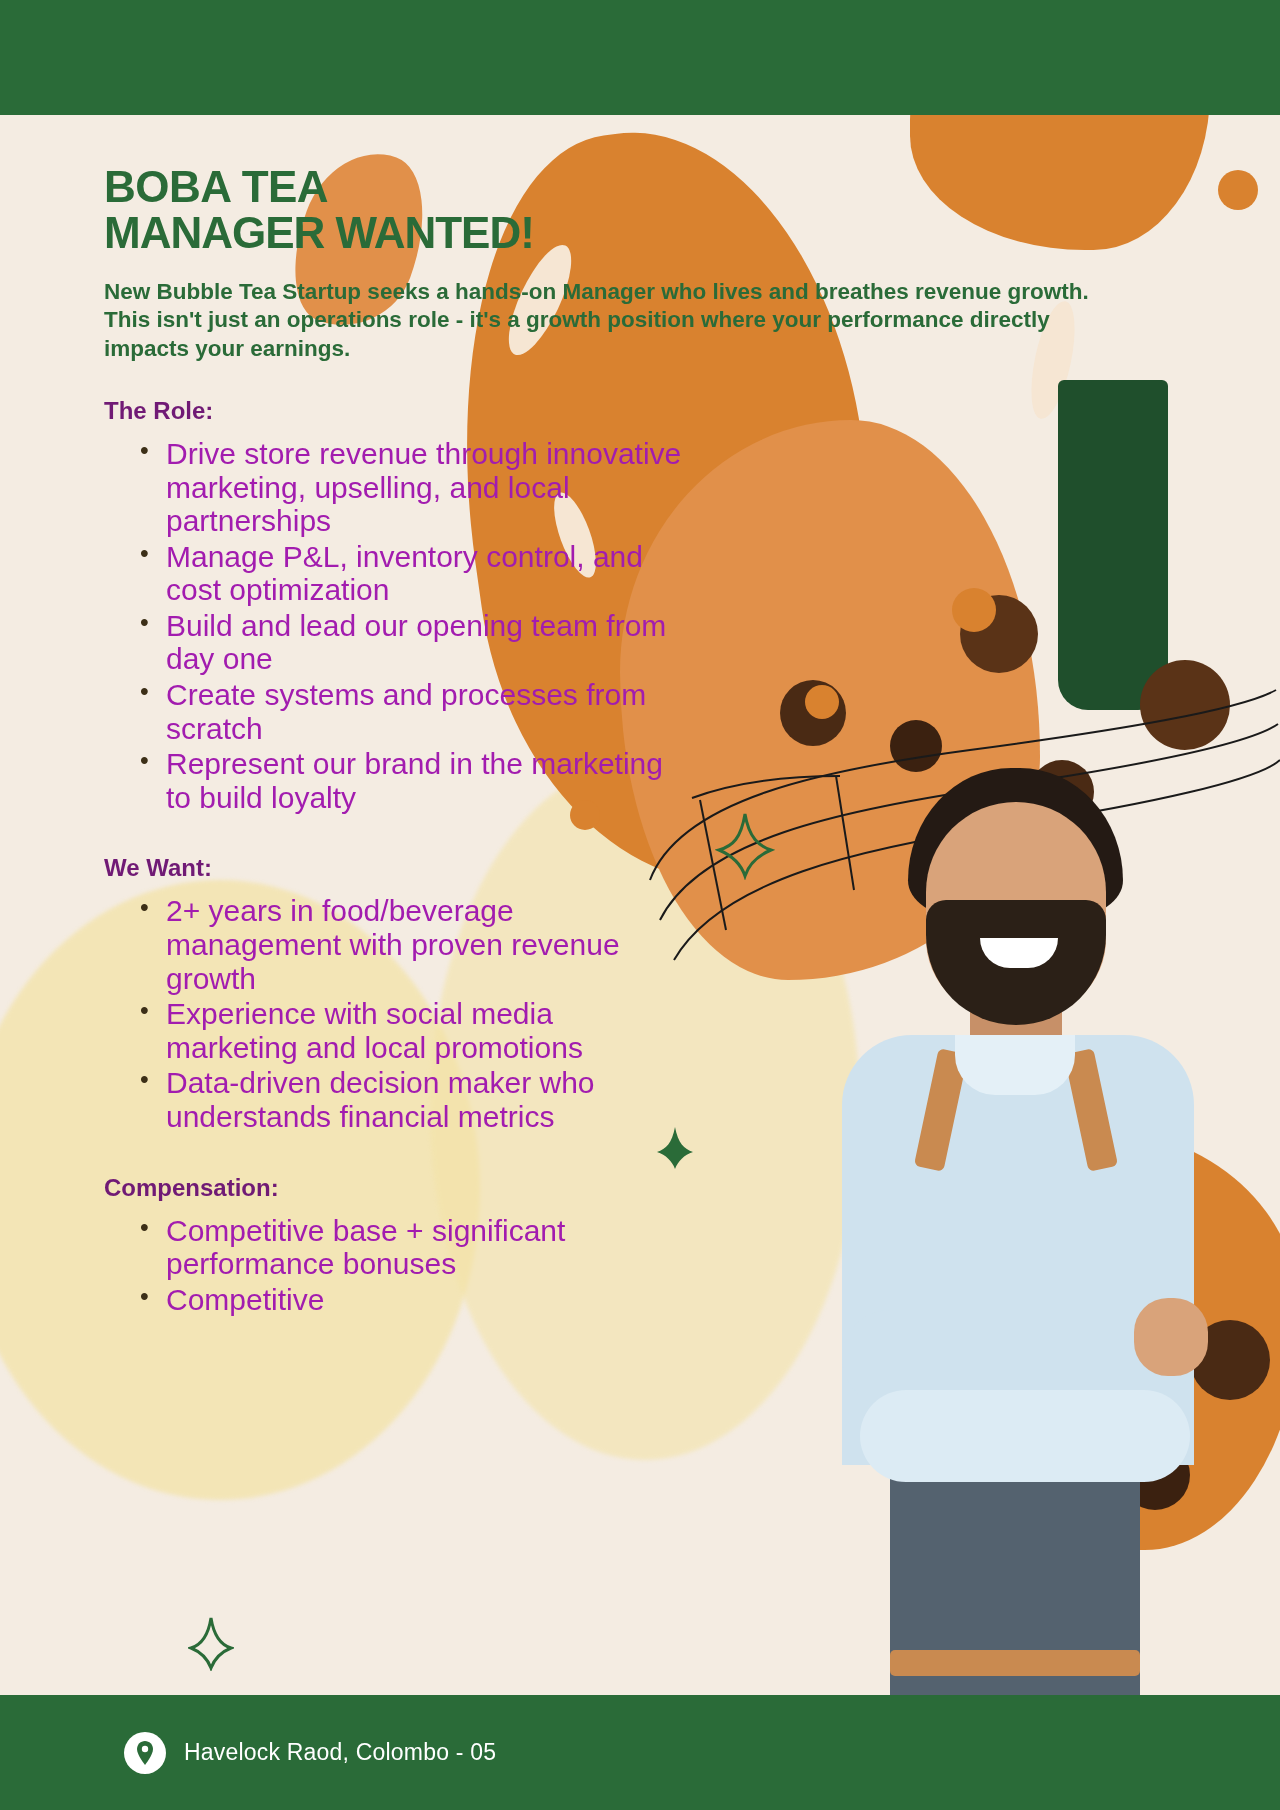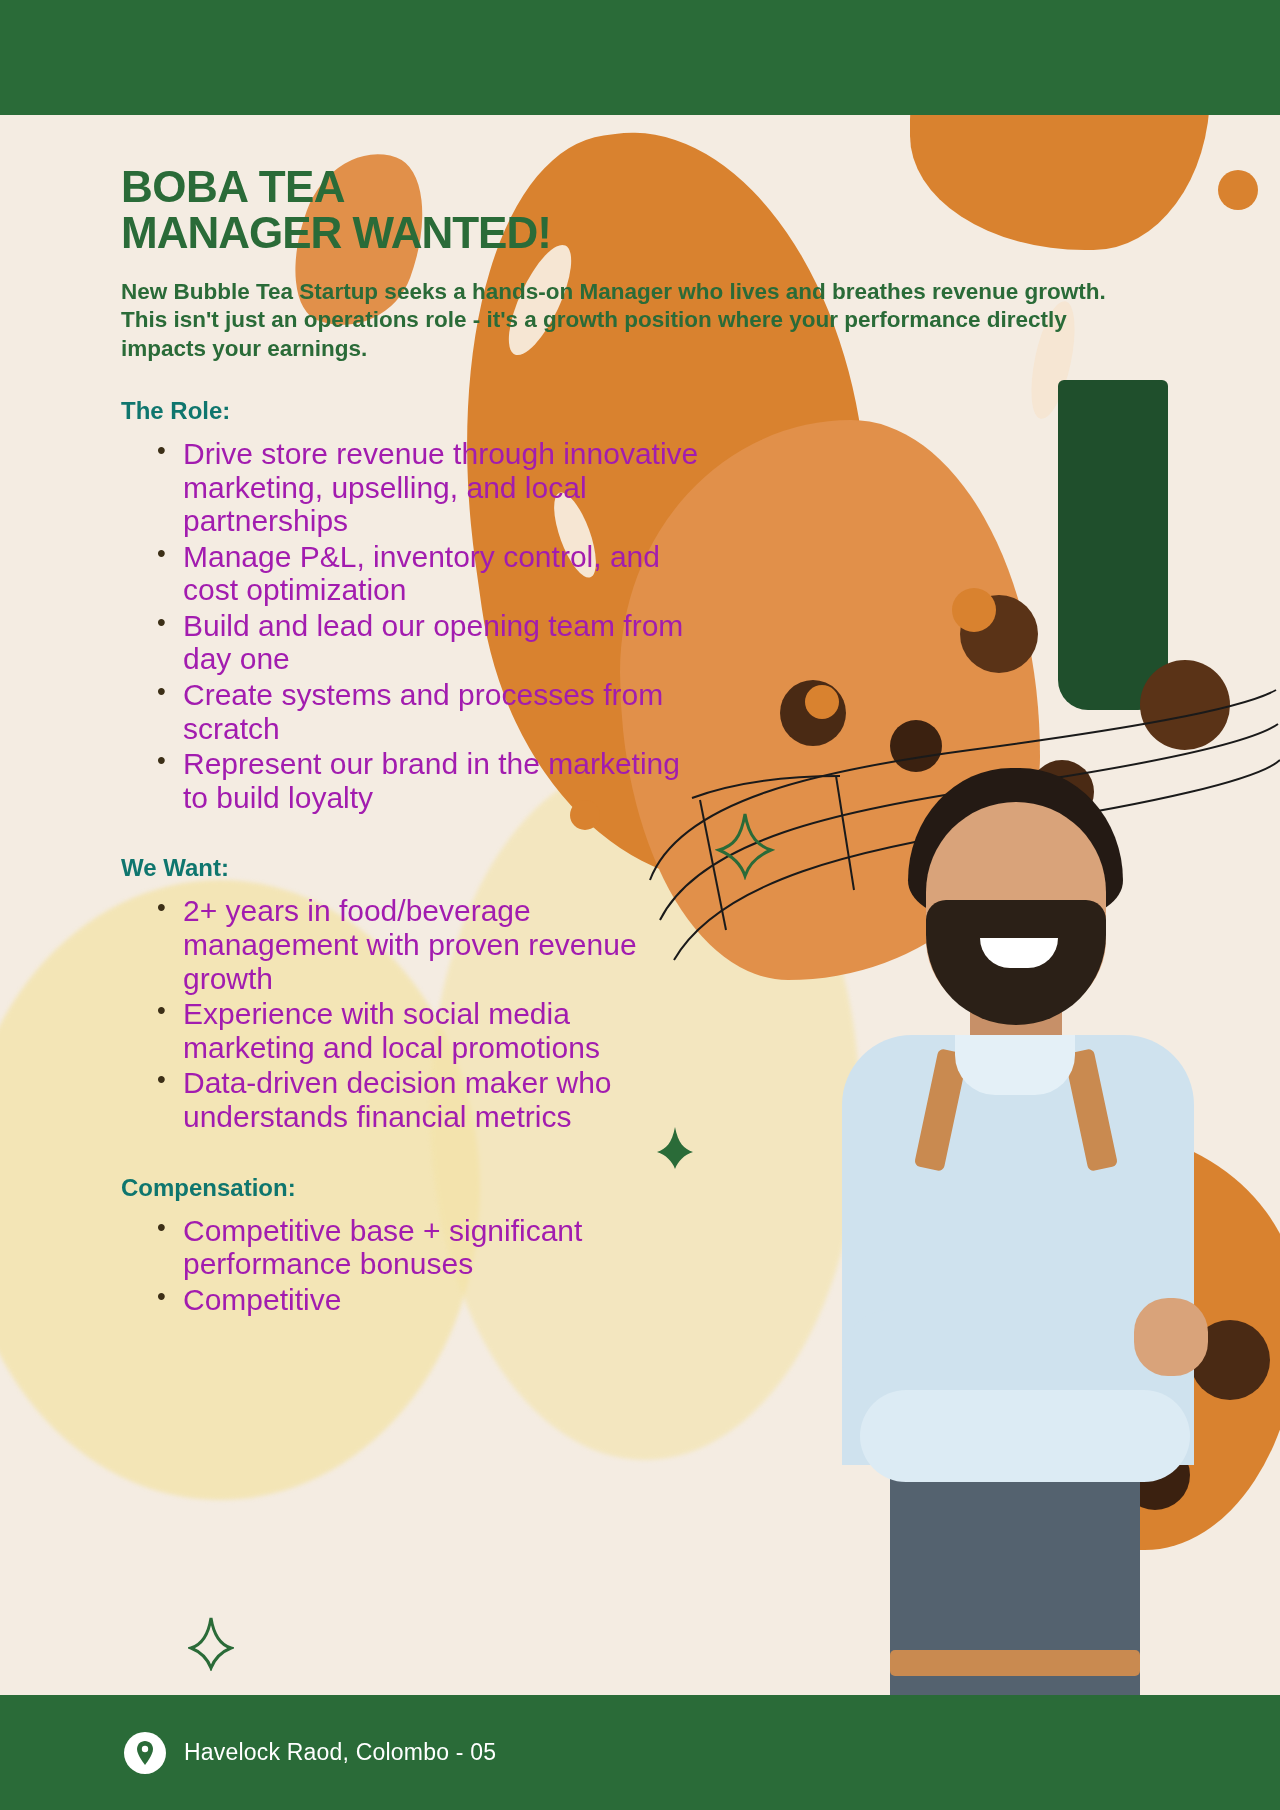--- a/index.html
+++ b/index.html
@@ -55,36 +55,36 @@
     position:absolute;
     background:#1f4f2c;
     border-radius:6px 6px 30px 30px;
   }
   .lines{
     position:absolute;z-index:3;
   }
   
   .content{
     position:absolute;z-index:5;
-    left:104px;top:165px;width:640px;margin-left:17px;
+    left:104px;top:165px;width:640px;
   }
   .eyebrow{
     font-size:44px;font-weight:bold;color:#2a6b38;letter-spacing:-0.5px;
     line-height:1;margin:0 0 2px 0;
   }
   .headline{
     font-size:44px;font-weight:bold;color:#2a6b38;letter-spacing:-1px;
     line-height:1.02;margin:0 0 22px 0;white-space:nowrap;
   }
   .intro{
     font-size:22.5px;font-weight:bold;color:#2a6b38;line-height:1.26;
     margin:0 0 34px 0;width:1035px;
   }
   .sec-title{
-    font-size:24px;font-weight:bold;color:#0f766e;margin:0 0 12px 0;
+    font-size:24px;font-weight:bold;color:#701a75;margin:0 0 12px 0;
   }
   ul.points{
     margin:0 0 40px 0;padding:0 0 0 62px;list-style:none;
   }
   ul.points li{
     position:relative;
     font-size:30px;color:#a21caf;line-height:1.12;margin-bottom:2px;
     max-width:520px;
   }
   ul.points li::before{

